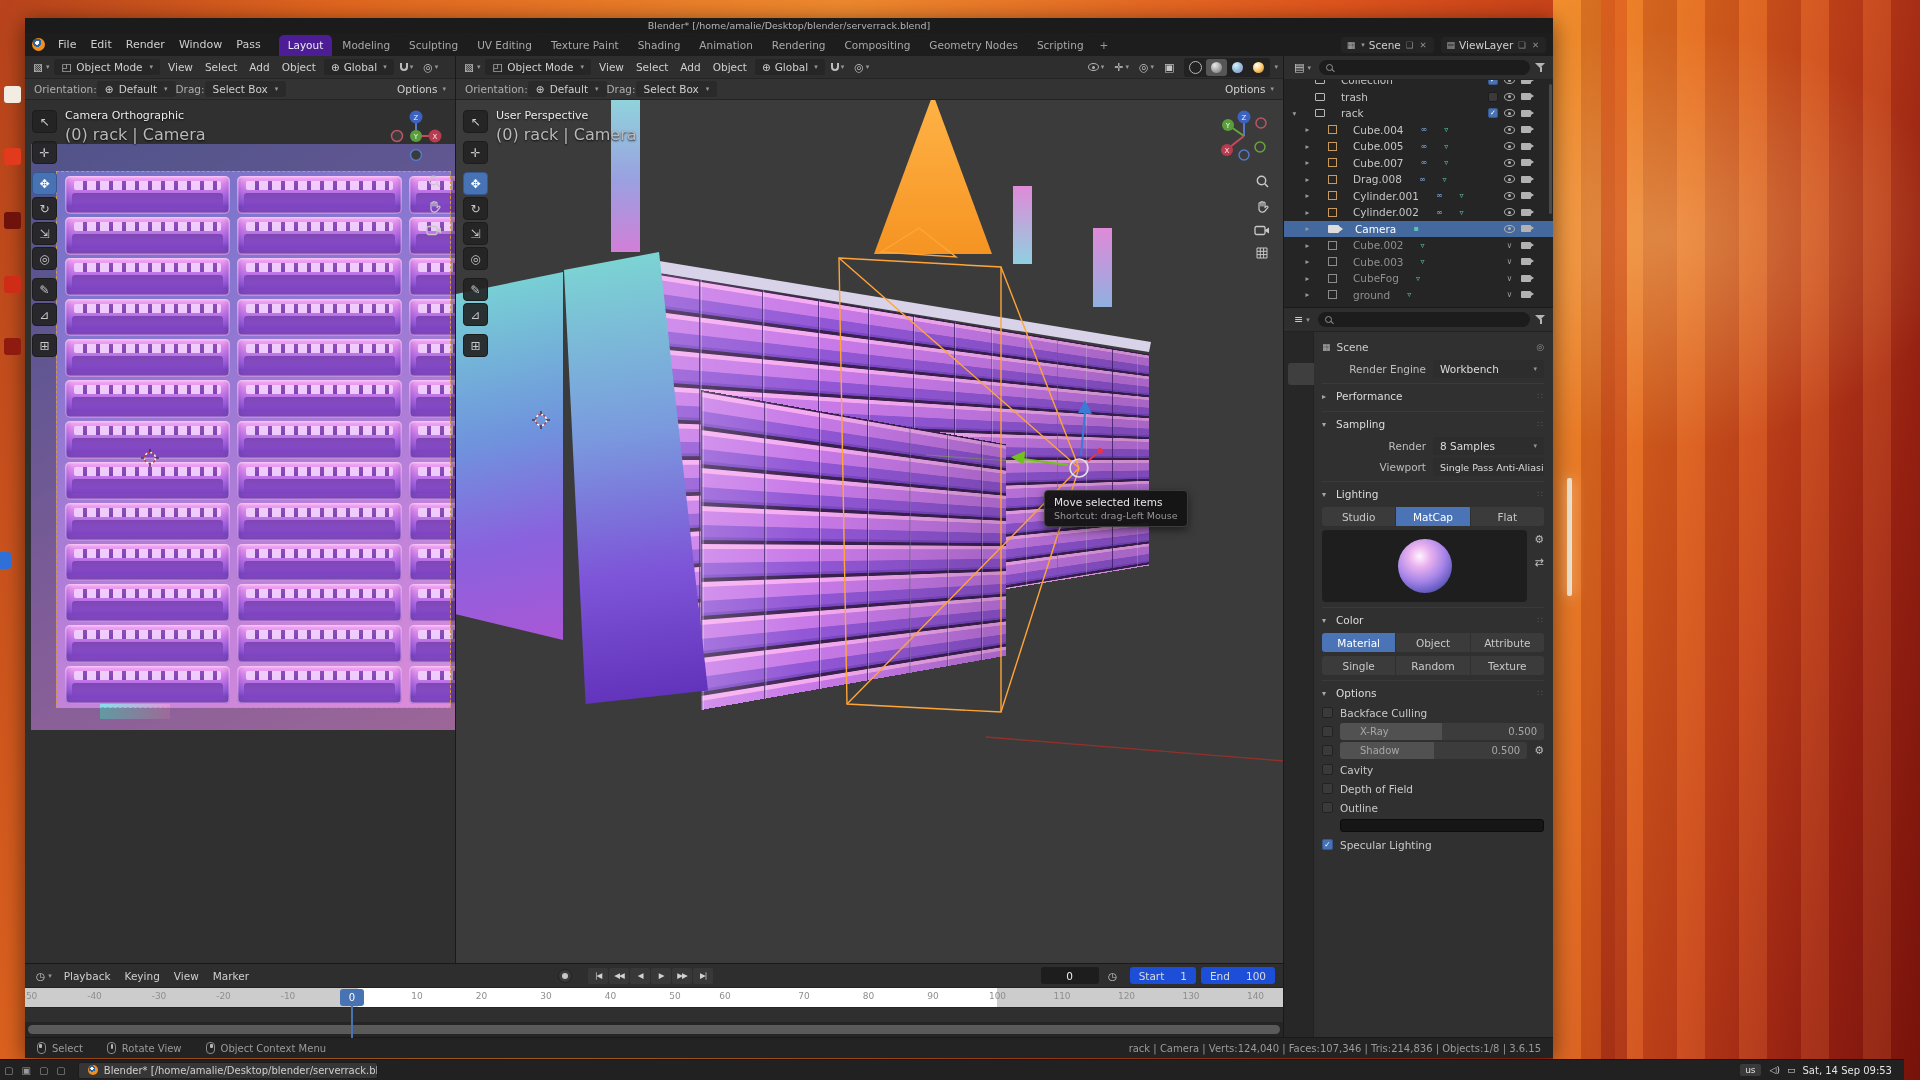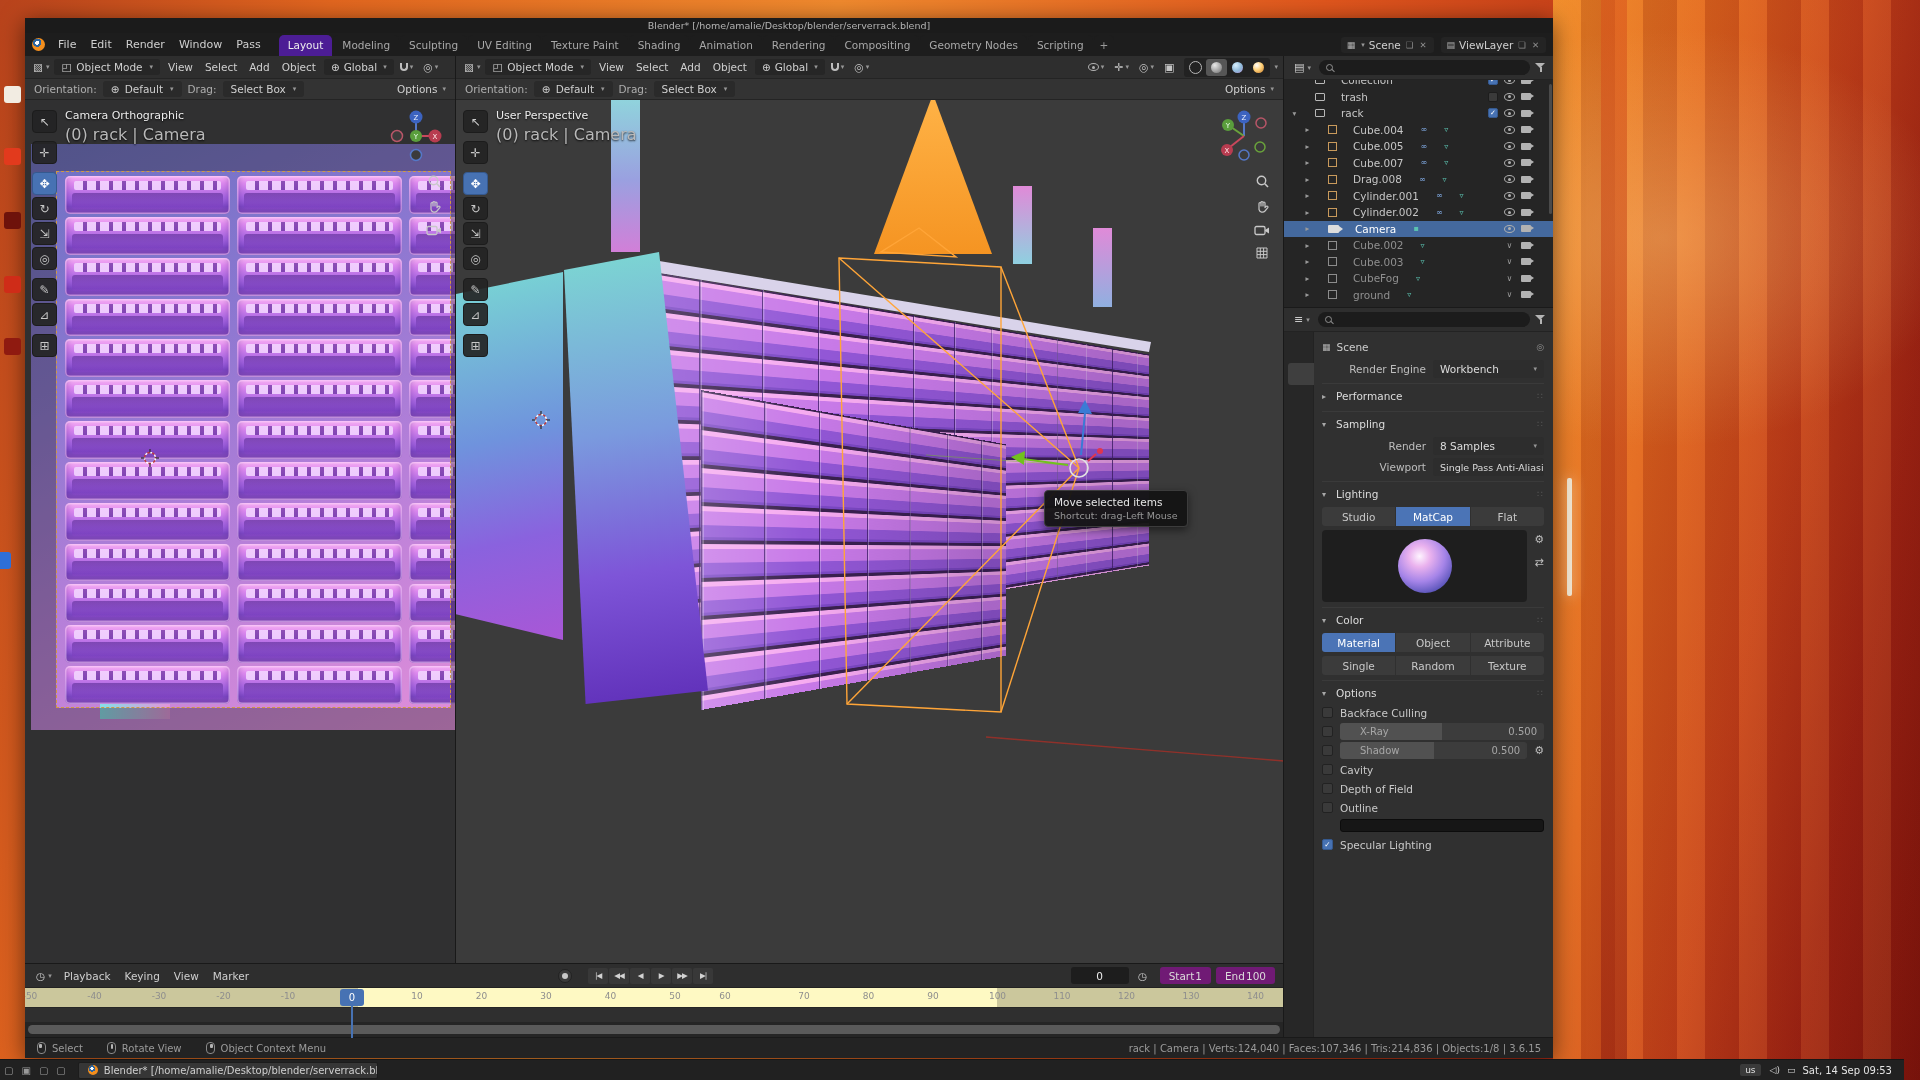--- a/index.html
+++ b/index.html
@@ -44,21 +44,21 @@
 .ic-magnet{width:8px;height:8px;border:2px solid #bdbdbd;border-top:none;border-radius:0 0 5px 5px;display:inline-block}
 .hright{margin-left:auto;display:flex;align-items:center;gap:2px}
 .shadegrp{display:flex;background:#222;border-radius:3px;padding:1px;margin-left:4px}
 .sph{width:21px;height:17px;border-radius:3px;display:flex;align-items:center;justify-content:center}
 .sph::before{content:"";width:11px;height:11px;border-radius:50%}
 .sph.wire::before{border:1px solid #b8b8b8}
 .sph.solid{background:#565656}
 .sph.solid::before{background:radial-gradient(circle at 35% 30%,#e9e9e9,#8d8d8d 75%)}
 .sph.mat::before{background:radial-gradient(circle at 35% 30%,#d8f0ff,#8fb8d8 55%,#b88fd8)}
 .sph.rend::before{background:radial-gradient(circle at 35% 30%,#fff,#ffd27a 45%,#c87828)}
-.ts{height:21px;background:#333;display:flex;align-items:center;gap:6px;padding:0 9px;font-size:10.5px;border-bottom:1px solid #242424;flex:none;overflow:hidden}
+.ts{height:21px;background:#333;display:flex;align-items:center;padding:0 9px;font-size:10.5px;border-bottom:1px solid #242424;flex:none;overflow:hidden}
 .tslabel{color:#aeaeae;white-space:nowrap}
 .tsdrop{display:flex;align-items:center;gap:5px;background:#2a2a2a;padding:2px 8px;border-radius:3px;white-space:nowrap}
 .tsopt{margin-left:auto;display:flex;gap:3px;align-items:center;white-space:nowrap}
 .canvas{flex:1;position:relative;overflow:hidden;background:#3b3b3b}
 
 .vtools{position:absolute;left:7px;top:10px;display:flex;flex-direction:column;gap:2px;z-index:30}
 .tool{width:25px;height:23px;background:rgba(36,36,36,.92);border:1px solid #1c1c1c;border-radius:4px;color:#c8c8c8;display:flex;align-items:center;justify-content:center;font-size:12px}
 .tool.active{background:#4772b3;color:#fff;border-color:#35598f}
 .tool:nth-child(1),.tool:nth-child(2),.tool:nth-child(6),.tool:nth-child(8){margin-bottom:6px}
 .ovtext{position:absolute;left:40px;top:9px;z-index:25;text-shadow:0 1px 2px rgba(0,0,0,.85);pointer-events:none}
@@ -167,22 +167,22 @@
 .gearg{color:#bdbdbd;font-size:11px}
 
 .tl{height:74px;border-top:1px solid #191919;display:flex;flex-direction:column;position:relative;background:#2b2b2b;flex:none}
 .tlh{height:23px;background:#2e2e2e;display:flex;align-items:center;gap:2px;padding:0 8px;font-size:10.5px;flex:none}
 .rec{width:14px;height:14px;border-radius:50%;background:#3a3a3a;border:1px solid #222;margin-left:300px;position:relative;flex:none}
 .rec::after{content:"";position:absolute;left:3px;top:3px;width:6px;height:6px;border-radius:50%;background:#c8c8c8}
 .transport{display:flex;gap:1px;margin-left:14px}
 .tbtn{min-width:20px;height:16px;padding:0 4px;background:#383838;border-radius:2px;color:#d2d2d2;font-size:7.5px;display:flex;align-items:center;justify-content:center;letter-spacing:-1px}
 .framefield{width:58px;height:17px;background:#1d1d1d;border-radius:3px;color:#ececec;display:flex;align-items:center;justify-content:center;font-size:10.5px;margin-left:auto}
 .prv{width:18px;height:16px;display:flex;align-items:center;justify-content:center;color:#c8c8c8;margin:0 3px}
-.chipfield{height:17px;background:#701a75;border-radius:3px;display:flex;align-items:center;gap:1px;padding:0 9px;margin-left:3px;font-size:10.5px;color:#dadada}
-.tlruler{height:20px;position:relative;background:#fef9c3;border-top:1px solid #222;overflow:hidden;flex:none}
+.chipfield{height:17px;background:#1d4ed8;border-radius:3px;display:flex;align-items:center;gap:16px;padding:0 9px;margin-left:3px;font-size:10.5px;color:#dadada}
+.tlruler{height:20px;position:relative;background:#ffffff;border-top:1px solid #222;overflow:hidden;flex:none}
 .tick{position:absolute;top:3px;transform:translateX(-50%);font-size:9px;color:#8e8e8e}
 .dimL,.dimR{position:absolute;top:0;bottom:0;background:rgba(0,0,0,.2)}
 .dimL{left:0;width:333px}.dimR{left:972px;right:0}
 .tltrack{height:15px;background:#2f2f2f;border-top:1px solid #262626;flex:none}
 .tlscroll{height:15px;background:#252525;display:flex;align-items:center;padding:0 3px;flex:none}
 .tlscroll .bar{flex:1;height:9px;background:#5a5a5a;border-radius:5px}
 .playhead{position:absolute;left:315px;top:25px;width:24px;z-index:5}
 .pchip{height:17px;background:#4772b3;border-radius:3px;color:#fff;display:flex;align-items:center;justify-content:center;font-size:10px}
 .pline{position:absolute;left:11px;top:17px;width:2px;height:32px;background:#4772b3}
 

